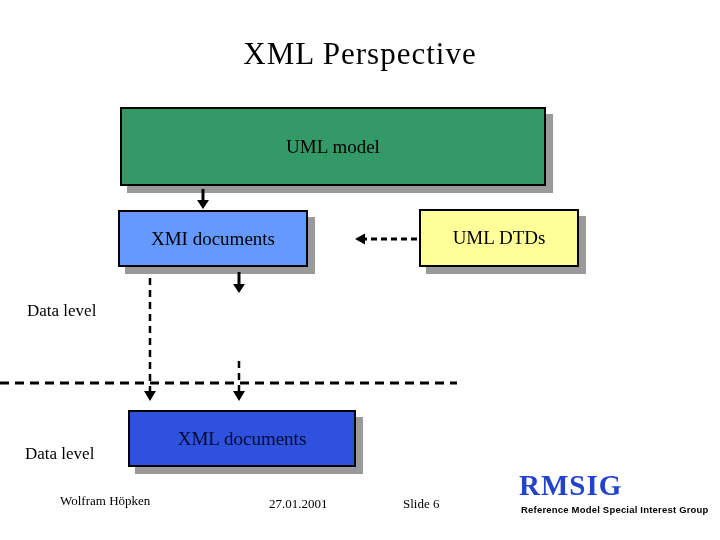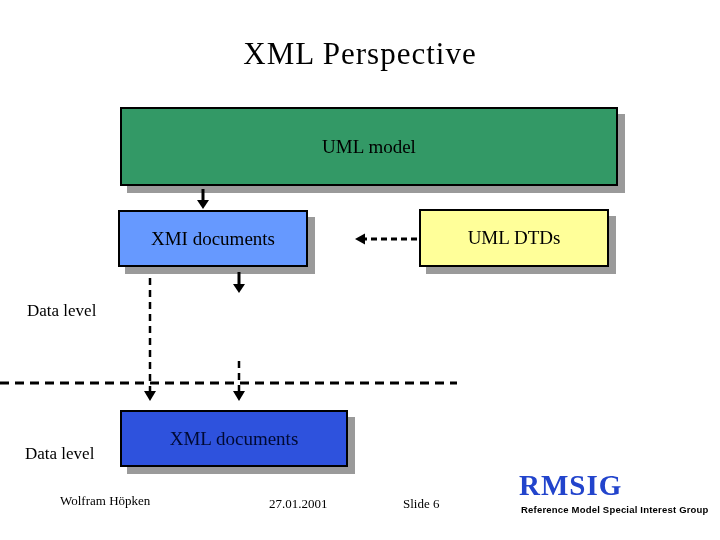--- a/index.html
+++ b/index.html
@@ -11,25 +11,25 @@
     position:absolute;left:0;top:36px;width:720px;text-align:center;
     font-size:31px;color:#000;letter-spacing:1px;
   }
   .dbox{
     position:absolute;border:2px solid #000;
     display:flex;align-items:center;justify-content:center;
     font-size:19px;color:#000;
     box-shadow:7px 7px 0 var(--shadow-gray,#9a9a9a);
     box-sizing:border-box;
   }
-  .box-uml-model{left:120px;top:107px;width:498px;height:79px;background:var(--uml-model-fill,#339966);}
+  .box-uml-model{left:120px;top:107px;width:426px;height:79px;background:var(--uml-model-fill,#339966);}
   .box-xmi-documents{left:118px;top:210px;width:190px;height:57px;background:var(--light-blue-fill,#6699ff);}
-  .box-uml-dtds{left:419px;top:209px;width:190px;height:58px;background:var(--yellow-fill,#ffff99);}
+  .box-uml-dtds{left:419px;top:209px;width:160px;height:58px;background:var(--yellow-fill,#ffff99);}
   .box-xml-dtds{left:173px;top:297px;width:229px;height:55px;background:var(--light-blue-fill,#6699ff);}
-  .box-xml-documents{left:120px;top:410px;width:228px;height:57px;background:var(--dark-blue-fill,#2e52dd);color:#000a33;}
+  .box-xml-documents{left:128px;top:410px;width:228px;height:57px;background:var(--dark-blue-fill,#2e52dd);color:#000a33;}
   .side-label{position:absolute;font-size:17px;color:#000;}
   .label-meta{left:27px;top:301px;}
   .label-data{left:25px;top:444px;}
   .connector-layer{position:absolute;left:0;top:0;width:720px;height:540px;pointer-events:none;}
   .footer-text{position:absolute;font-size:13px;color:#000;}
   .footer-author{left:60px;top:493px;}
   .footer-date{left:269px;top:496px;}
   .footer-slide{left:403px;top:496px;}
   .logo{
     position:absolute;left:519px;top:471px;

